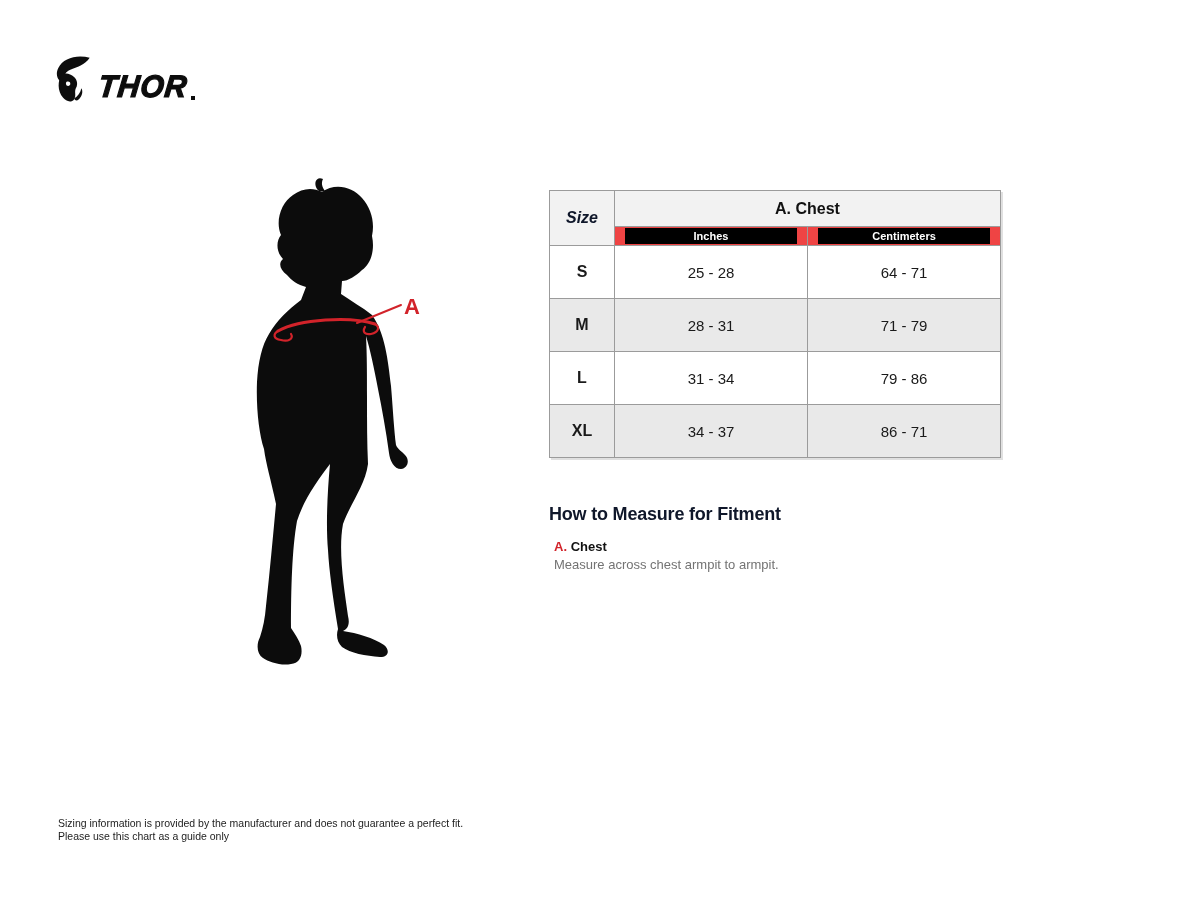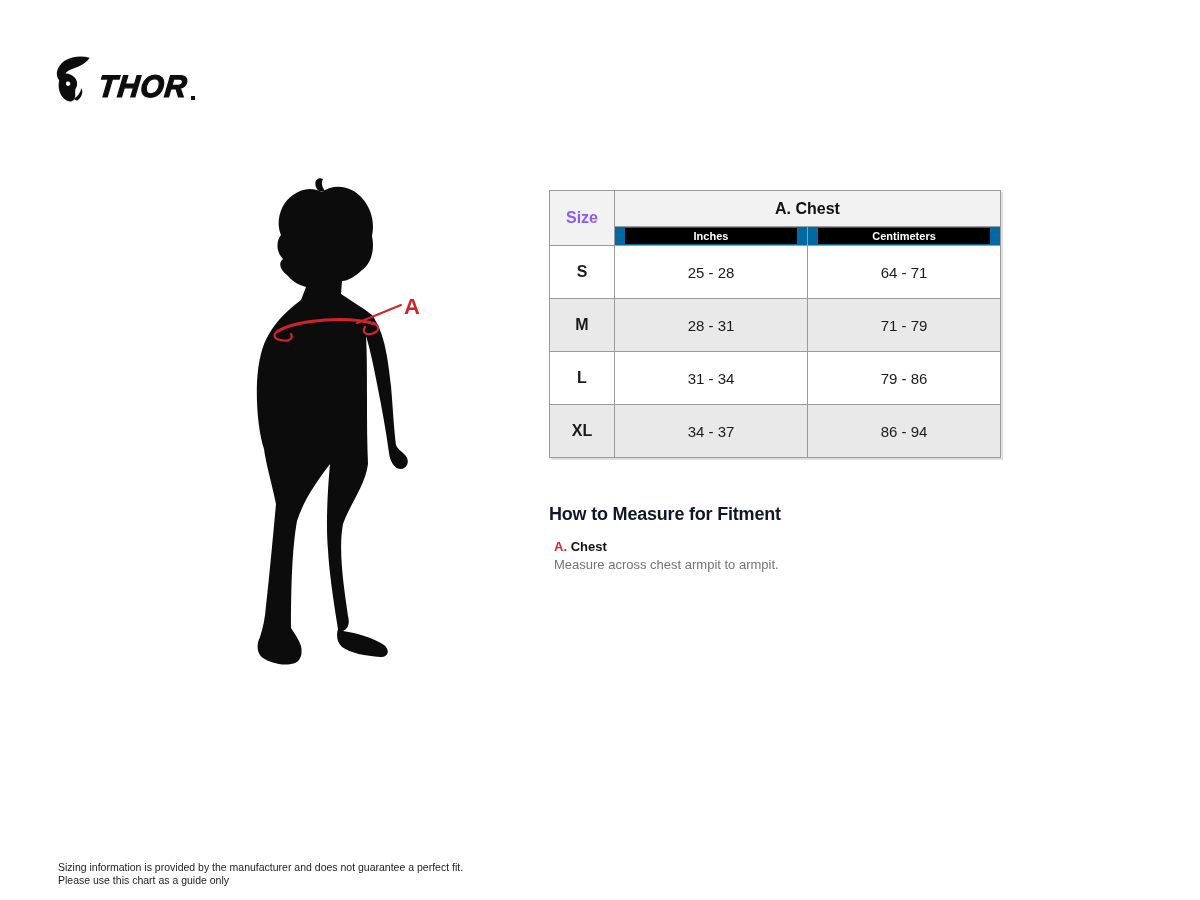--- a/index.html
+++ b/index.html
@@ -56,27 +56,27 @@
     width: 451px;
     border-collapse: collapse;
     table-layout: fixed;
     box-shadow: 2px 2px 0 rgba(0,0,0,0.12);
   }
   .size-table th, .size-table td {
     border: 1px solid #9b9b9b;
     text-align: center; vertical-align: middle;
   }
   .head-size {
-    background: #f2f2f2; font-size: 16px; font-weight: bold; color: #8b5cf6;
+    background: #f2f2f2; font-size: 16px; font-weight: bold; color: #0f172a; font-style: italic;
   }
   .head-group {
     background: #f2f2f2; font-size: 16px; font-weight: bold; color: #111;
     height: 36px;
   }
-  .subhead-cell { background: #0369a1; height: 18px; padding: 1px 8px; }
+  .subhead-cell { background: #ef4444; height: 18px; padding: 1px 8px; }
   .subhead-bar {
     background: #000; color: #fff;
     font-size: 11px; font-weight: bold;
     height: 16px; line-height: 16px;
     margin: 0 2px;
   }
   .size-table td { height: 53px; font-size: 15px; color: #1a1a1a; }
   .size-table td.size-cell { font-weight: bold; font-size: 16px; }
   .row-alt td { background: #e9e9e9; }
   .row-plain td { background: #ffffff; }
@@ -93,21 +93,21 @@
   }
   .measure-letter { color: #d2232a; }
   .measure-desc {
     position: absolute; left: 554px; top: 557px;
     font-size: 13px; color: #737373; font-weight: normal;
   }
 
   
   .disclaimer {
     position: absolute; left: 58px; top: 817px;
-    font-size: 10.5px; line-height: 12.5px; color: #1c1c1c; margin-top: 44px;
+    font-size: 10.5px; line-height: 12.5px; color: #1c1c1c;
   }
 </style>
 </head>
 <body>
 
 <div class="page">
 
   <div class="logo">
     <svg class="logo-icon" viewBox="0 0 40 52" aria-hidden="true">
       <path fill="#0d0d0d" d="M37,2 C24,-2 8,2 3,13 C-1,21 3,28 10,30 C7,25 9,18 16,15 C23,12 32,10 37,2 Z"></path>
@@ -211,21 +211,21 @@
         <td>71 - 79</td>
       </tr>
       <tr class="row-plain">
         <td class="size-cell">L</td>
         <td>31 - 34</td>
         <td>79 - 86</td>
       </tr>
       <tr class="row-alt">
         <td class="size-cell">XL</td>
         <td>34 - 37</td>
-        <td>86 - 94</td>
+        <td>86 - 71</td>
       </tr>
     </tbody>
   </table>
 
   <div class="measure-heading">How to Measure for Fitment</div>
   <div class="measure-item-title">
     <span class="measure-letter">A.</span>
     <span>Chest</span>
   </div>
   <div class="measure-desc">Measure across chest armpit to armpit.</div>

